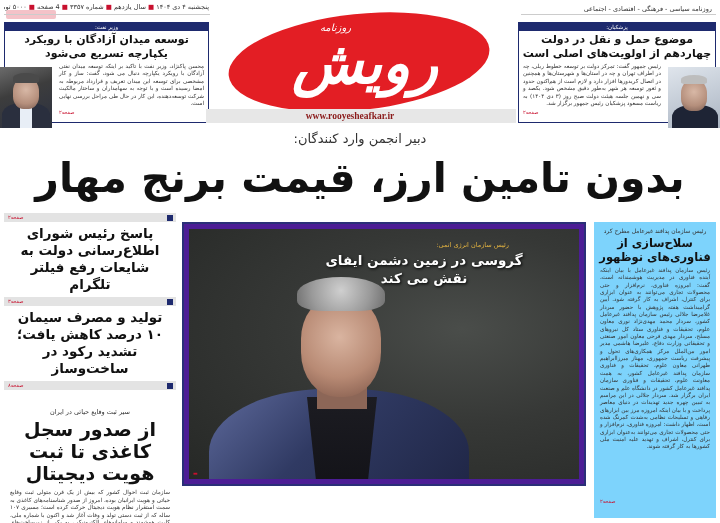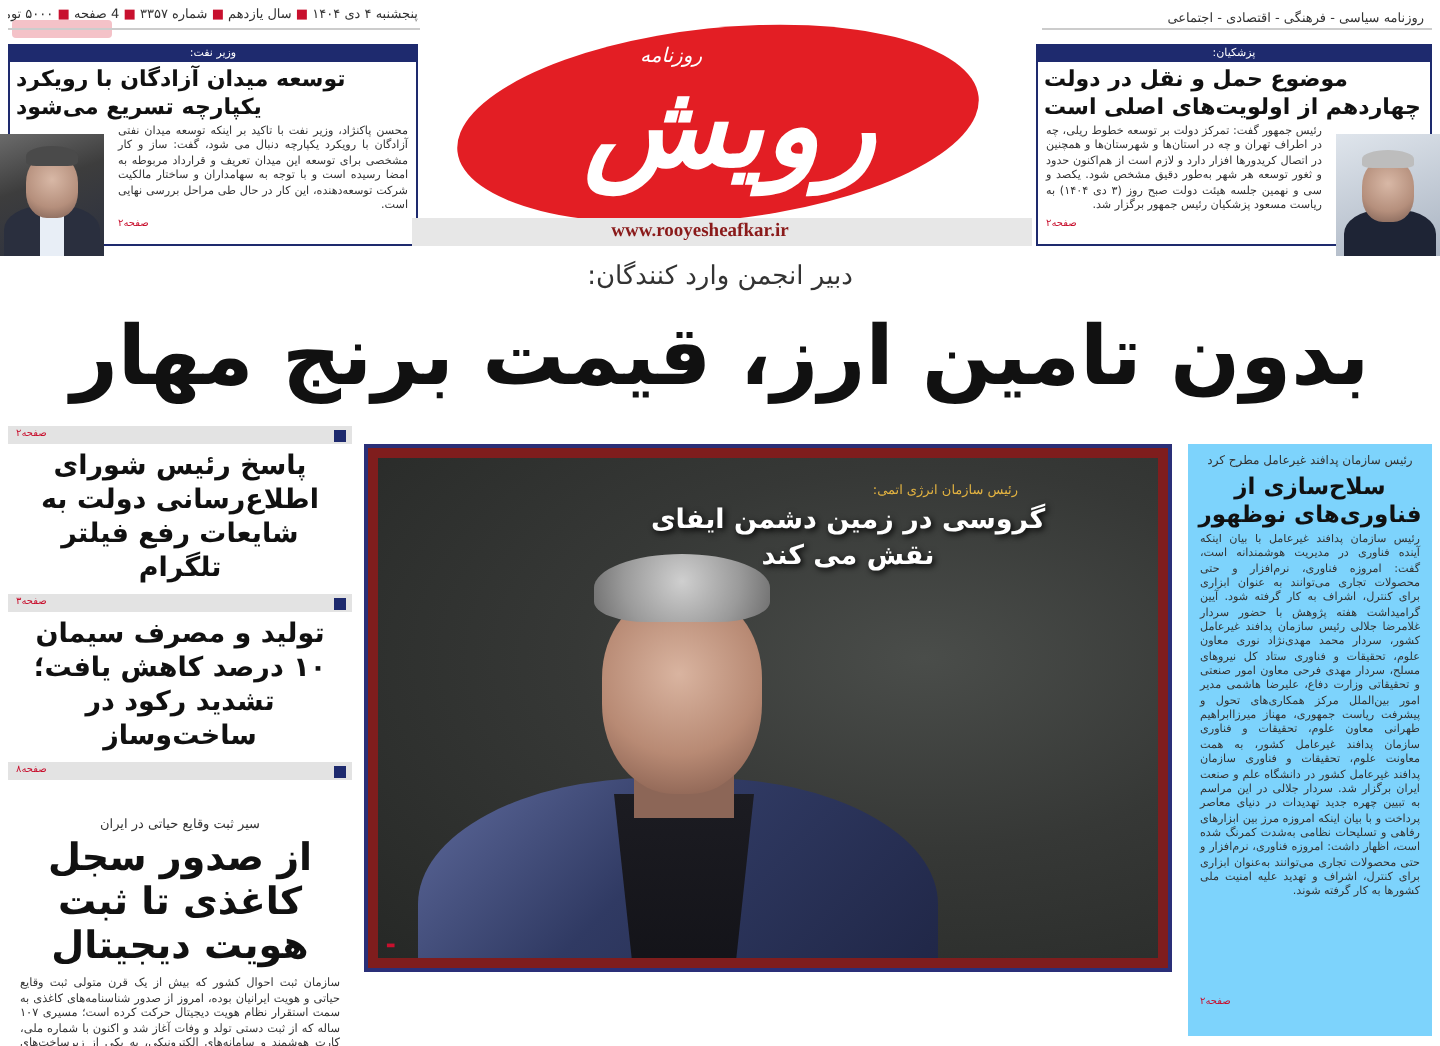--- a/index.html
+++ b/index.html
@@ -12,21 +12,21 @@
   .top-left-meta { left: 4px; top: 3px; width: 205px; font-size: 6.5px; color: #333; direction: rtl; text-align: right; white-space: nowrap; overflow: hidden; }
   .top-left-meta .sep { color: #c8102e; }
   .top-right-meta { right: 8px; top: 5px; font-size: 6.5px; color: #333; }
   .pink-tab { left: 6px; top: 10px; width: 50px; height: 9px; background: #f4c2c8; border-radius: 2px; }
   .top-rule-l { left: 4px; top: 14px; width: 206px; height: 1px; background: #ccc; }
   .top-rule-r { right: 4px; top: 14px; width: 195px; height: 1px; background: #ccc; }
 
   
   .box { border: 1px solid #1e2a6e; background: #fff; }
   .box-bar { height: 8px; background: #1e2a6e; color: #fff; font-size: 5.5px; text-align: center; line-height: 8px; }
-  .box-title { font-family: "DejaVu Sans", sans-serif; font-weight: bold; font-size: 11px; line-height: 14px; text-align: left; color: #111; padding: 2px 3px 0 3px; }
+  .box-title { font-family: "DejaVu Sans", sans-serif; font-weight: bold; font-size: 11px; line-height: 14px; text-align: center; color: #111; padding: 2px 3px 0 3px; }
   .box-body { font-size: 5.6px; line-height: 7.4px; color: #333; text-align: justify; padding: 2px 4px; }
   .box-foot { font-size: 5px; color: #c8102e; padding: 0 4px; text-align: left; }
 
   .photo-thumb { background: linear-gradient(160deg, #6b6b6b 0%, #3d3d3d 40%, #2b3040 100%); overflow: hidden; }
   .photo-thumb .face { position: absolute; border-radius: 45% 45% 40% 40%; background: radial-gradient(circle at 50% 40%, #d8b8a6 0%, #b58f7c 60%, #7a5d52 100%); }
   .photo-thumb .hair { position: absolute; border-radius: 50% 50% 20% 20%; background: #8a8a8a; }
   .photo-thumb .suit { position: absolute; background: #2a2f3e; border-radius: 40% 40% 0 0; }
   .photo-thumb .shirt { position: absolute; background: #e8eef6; }
 
   
@@ -43,21 +43,21 @@
   
   .sec-bar { height: 9px; background: #e3e3e3; position: relative; }
   .sec-bar .sq { position: absolute; right: 3px; top: 1.5px; width: 6px; height: 6px; background: #1e2a6e; }
   .sec-bar .pg { position: absolute; left: 4px; top: 0; font-size: 5px; line-height: 9px; color: #c8102e; }
   .lc-title { font-weight: bold; font-size: 13.5px; line-height: 17px; text-align: center; color: #111; padding: 3px 4px 2px; letter-spacing: -0.5px; }
   .lc-kicker { font-size: 6.5px; text-align: center; color: #333; padding-top: 18px; }
   .lc-title-big { font-weight: bold; font-size: 19px; line-height: 22px; text-align: center; color: #111; padding: 2px 4px; letter-spacing: -0.5px; }
   .lc-body { font-size: 5.7px; line-height: 7.5px; color: #333; text-align: justify; padding: 3px 6px 0 6px; }
 
   
-  .photo-frame { left: 182px; top: 222px; width: 404px; height: 264px; border: 2px solid #2a2f78; background: #7f1d1d; padding: 5px; }
+  .photo-frame { left: 182px; top: 222px; width: 404px; height: 264px; border: 2px solid #2a2f78; background: #4c1d95; padding: 5px; }
   .photo { width: 100%; height: 100%; position: relative; overflow: hidden;
     background: radial-gradient(ellipse at 70% 40%, #4a4d4a 0%, #363836 45%, #262826 100%); }
   .p-kicker { position: absolute; right: 70px; top: 12px; font-size: 6.5px; color: #e3b341; }
   .p-title { position: absolute; right: 50px; top: 22px; width: 210px; text-align: center; font-weight: bold; font-size: 13.5px; line-height: 18px; color: #fff; text-shadow: 1px 1px 3px #000; }
   .man-hair { position: absolute; left: 108px; top: 52px; width: 88px; height: 62px; border-radius: 50% 50% 30% 30%; background: radial-gradient(circle at 50% 40%, #cfcfcf 0%, #9a9a9a 60%, #6d6d6d 100%); }
   .man-face { position: absolute; left: 112px; top: 68px; width: 80px; height: 100px; border-radius: 42% 42% 45% 45%; background: radial-gradient(circle at 48% 40%, #d9b4a0 0%, #b88a74 55%, #7d5648 100%); }
   .man-neck { position: absolute; left: 128px; top: 150px; width: 50px; height: 30px; background: #8c6657; }
   .man-suit { position: absolute; left: 20px; top: 160px; width: 260px; height: 140px; border-radius: 45% 45% 0 0; background: linear-gradient(135deg, #5e6a9c 0%, #303a63 40%, #1c2240 100%); }
   .man-shirt { position: absolute; left: 118px; top: 168px; width: 70px; height: 130px; background: linear-gradient(180deg, #1c1c22 0%, #0f0f14 100%); clip-path: polygon(0 0,100% 0,80% 100%,20% 100%); }
   .p-credit { position: absolute; left: 4px; bottom: 3px; font-size: 5px; color: #c8102e; }

